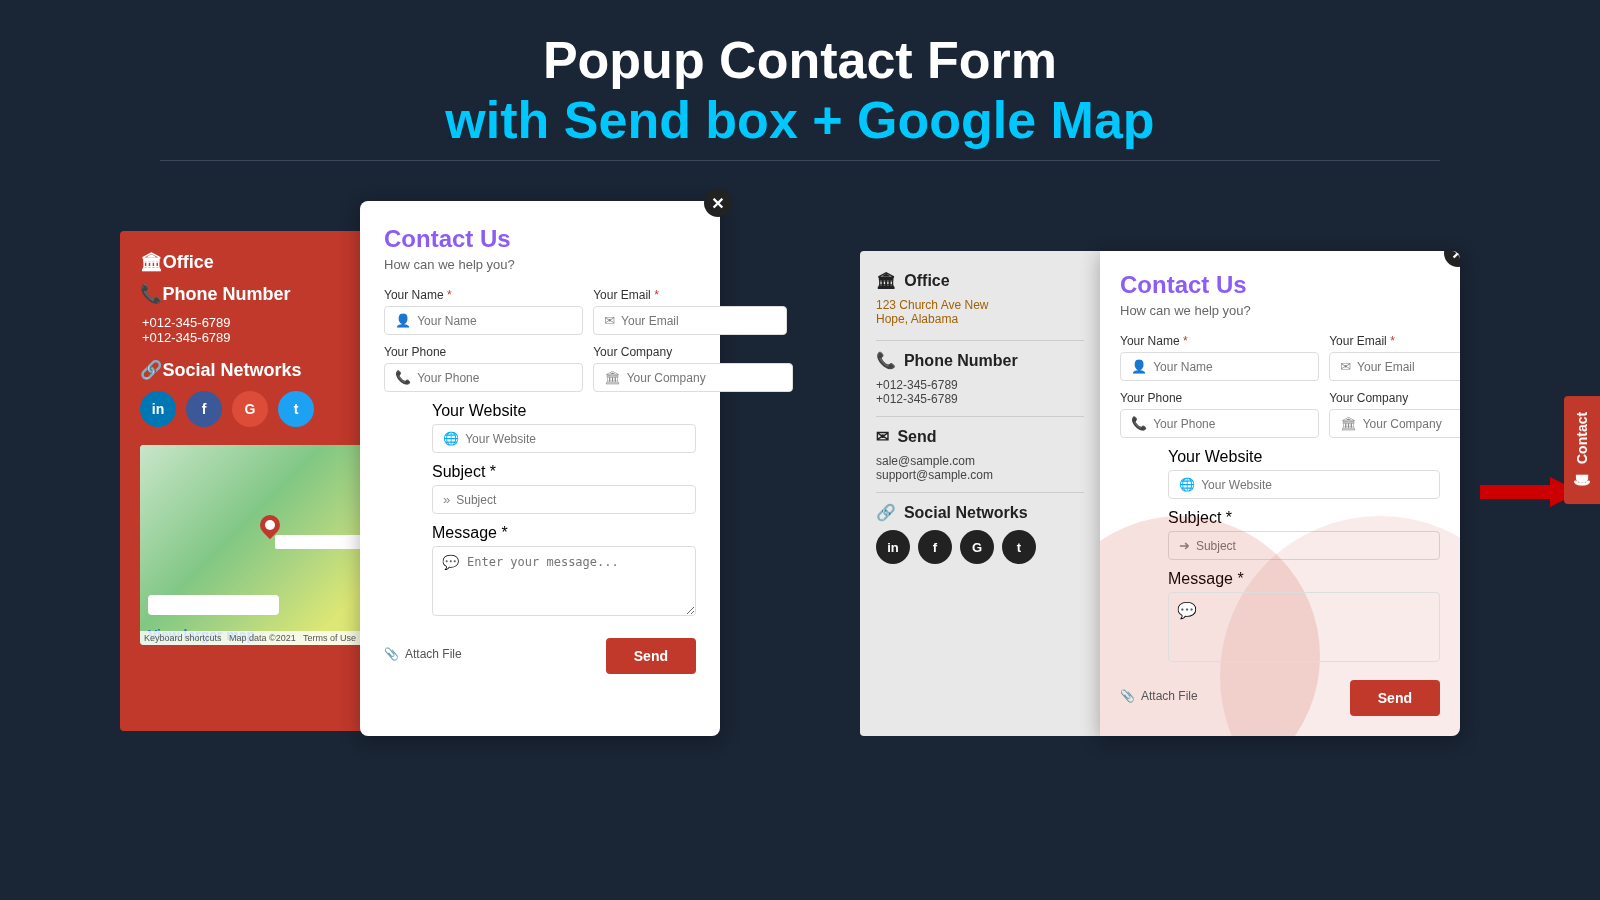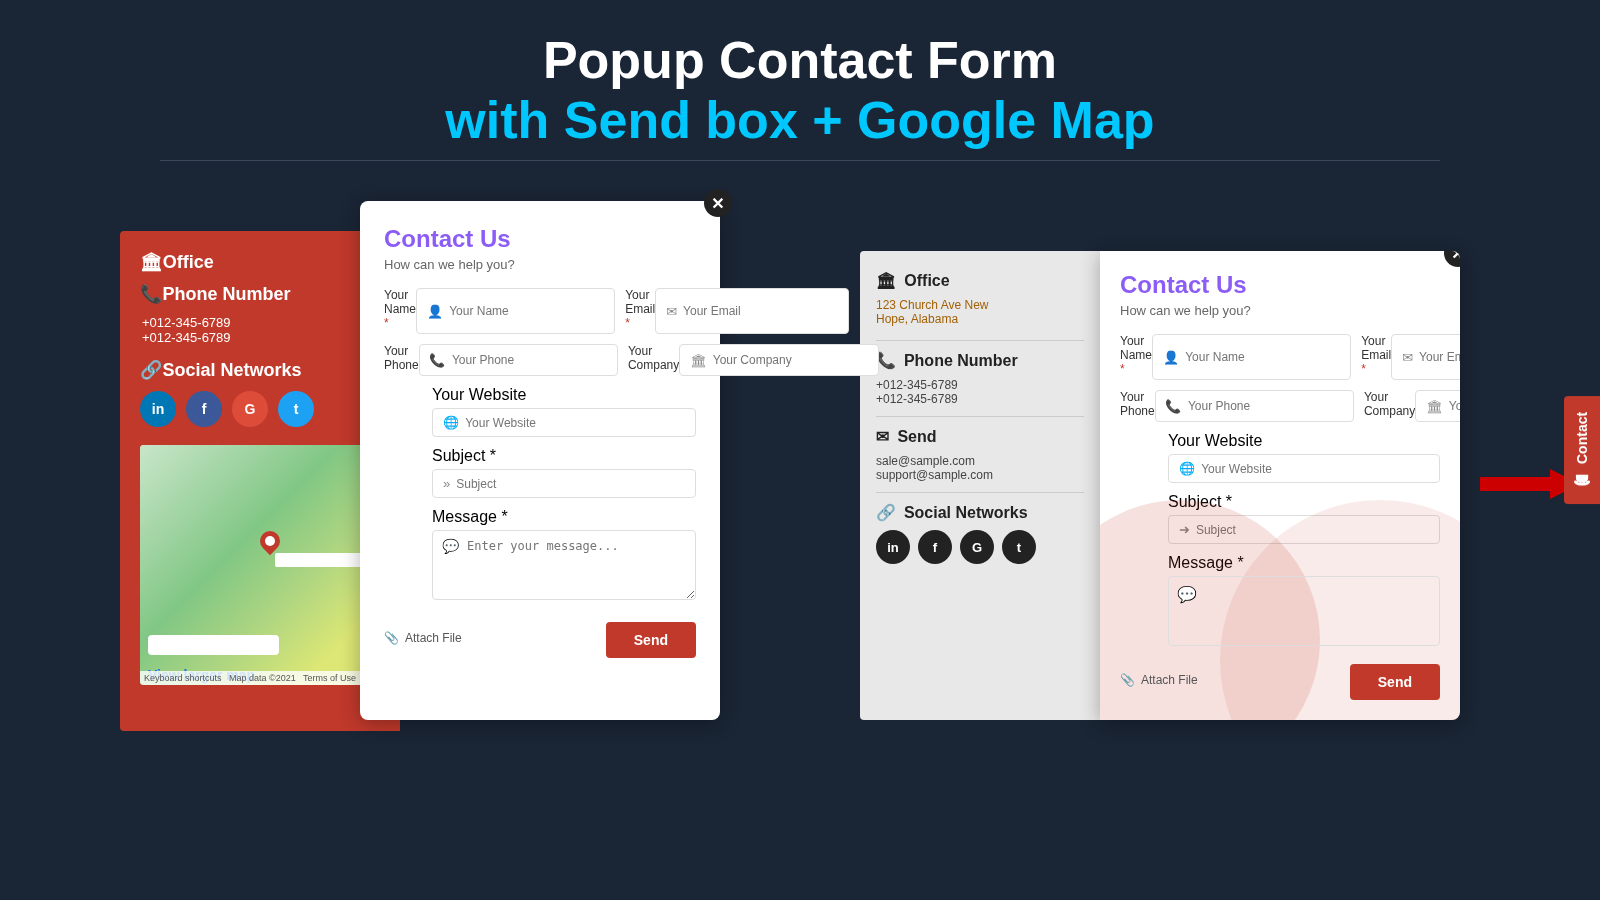--- a/index.html
+++ b/index.html
@@ -75,21 +75,21 @@
       cursor: pointer;
     }
     .si-linkedin { background: #0077b5; }
     .si-facebook { background: #3b5998; }
     .si-google { background: #dd4b39; }
     .si-twitter { background: #1da1f2; }
 
     .map-box {
       background: #e8e8e8;
       width: 260px;
-      height: 240px;
+      height: 200px;
       margin-top: 4px;
       border-radius: 4px;
       overflow: hidden;
       position: relative;
     }
     .map-box .map-label {
       position: absolute;
       bottom: 30px;
       left: 8px;
       background: #fff;
@@ -238,21 +238,21 @@
       font-size: 16px;
       font-weight: bold;
       cursor: pointer;
       z-index: 10;
     }
 
     
     .form-title { font-size: 24px; font-weight: bold; color: #8b5cf6; margin-bottom: 4px; }
     .form-subtitle { font-size: 13px; color: #666; margin-bottom: 16px; }
     .form-row { display: flex; gap: 10px; margin-bottom: 10px; }
-    .form-group { flex: 1; display: flex; flex-direction: row; }
+    .form-group { flex: 1; display: flex; flex-direction: column; }
     .form-group label { font-size: 12px; color: #333; margin-bottom: 4px; }
     .form-group label .required { color: #c0392b; }
     .input-with-icon {
       display: flex; align-items: center;
       border: 1px solid #ddd;
       border-radius: 4px;
       padding: 6px 10px;
       background: #fff;
     }
     .input-with-icon .field-icon { color: #888; margin-right: 6px; font-size: 13px; }

